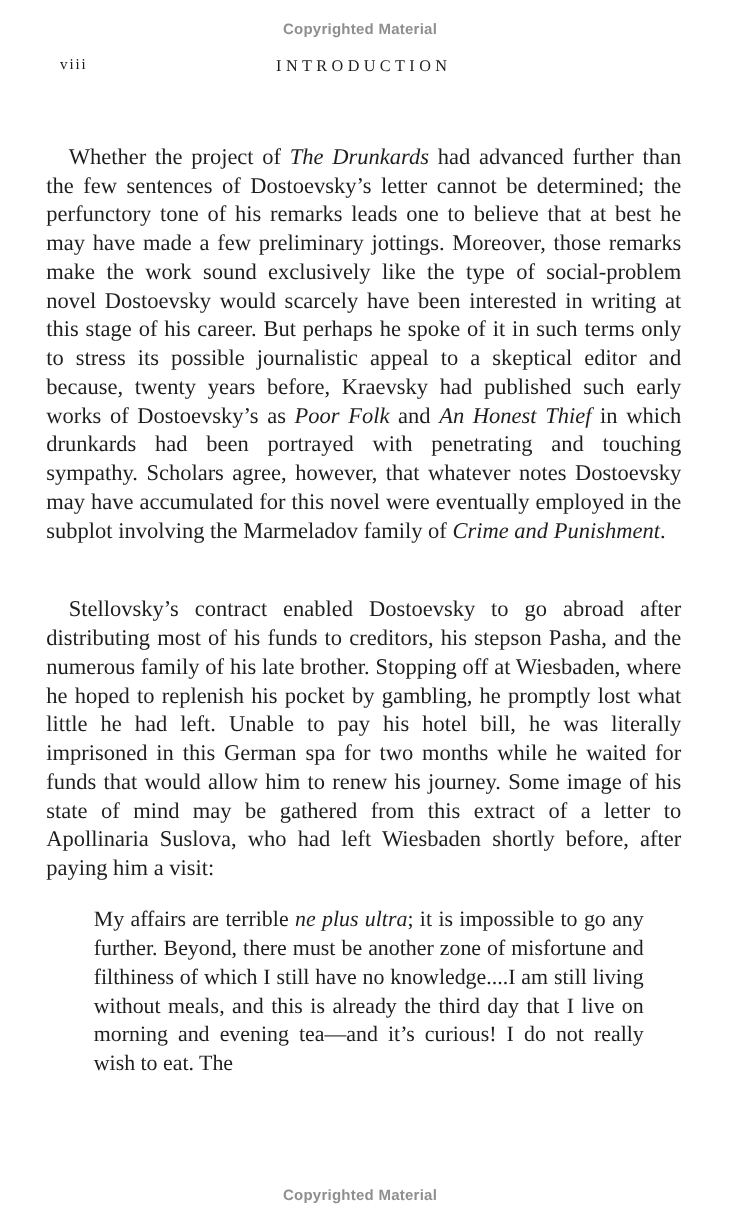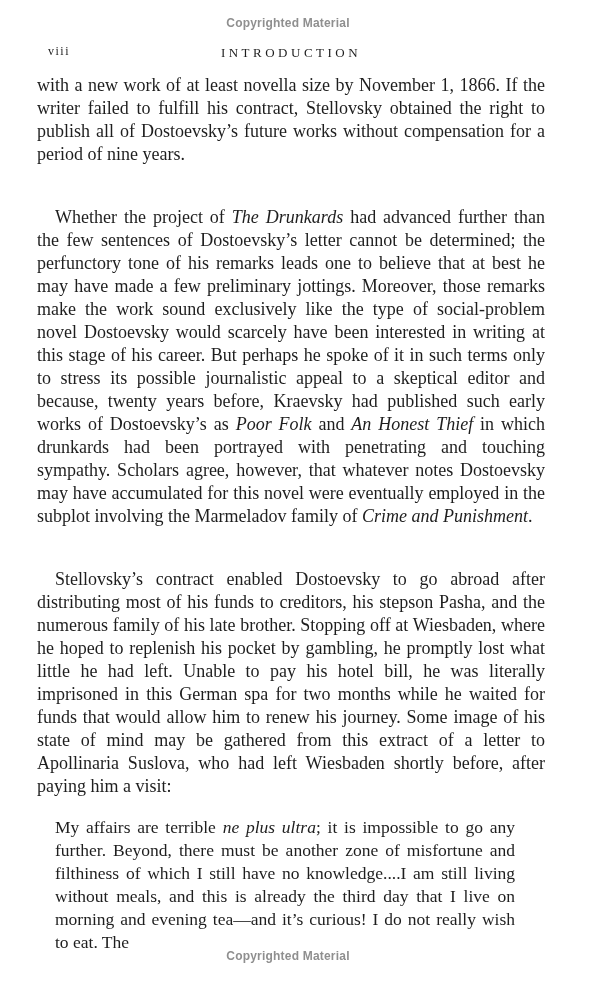--- a/index.html
+++ b/index.html
@@ -62,39 +62,38 @@
     width: 508px;
     font-size: 18px;
     line-height: 23px;
     text-align: justify;
     hyphens: auto;
     -webkit-hyphens: auto;
   }
   .page-body p.indent { text-indent: 18px; margin-top: 40px; }
   .page-body p.quote {
     margin-top: 18px;
-    margin-left: 18px;
+    margin-left: 38px;
     margin-right: 30px;
     font-size: 17.5px;
   }
 </style>
 </head>
 <body>
 
 <div class="page">
 
   <div class="copyright-banner top">Copyrighted Material</div>
 
   <div class="page-header">
     <span class="page-number">viii</span>
     <span class="running-title">INTRODUCTION</span>
   </div>
 
   <div class="page-body">
-      <p class="body"><span>with a new work of at least novella size by November 1, 1866. If the writer failed to fulfill his contract, Stellovsky obtained the right to publish all of Dostoevsky’s future works without compensation for a period of nine years.</span></p>
       <p class="body indent"><span>Whether the project of </span><i>The Drunkards</i><span> had advanced further than the few sentences of Dostoevsky’s letter cannot be determined; the perfunctory tone of his remarks leads one to believe that at best he may have made a few preliminary jottings. Moreover, those remarks make the work sound exclusively like the type of social-problem novel Dostoevsky would scarcely have been interested in writing at this stage of his career. But perhaps he spoke of it in such terms only to stress its possible journalistic appeal to a skeptical editor and because, twenty years before, Kraevsky had published such early works of Dostoevsky’s as </span><i>Poor Folk</i><span> and </span><i>An Honest Thief</i><span> in which drunkards had been portrayed with penetrating and touching sympathy. Scholars agree, however, that whatever notes Dostoevsky may have accumulated for this novel were eventually employed in the subplot involving the Marmeladov family of </span><i>Crime and Punishment</i><span>.</span></p>
       <p class="body indent"><span>Stellovsky’s contract enabled Dostoevsky to go abroad after distributing most of his funds to creditors, his stepson Pasha, and the numerous family of his late brother. Stopping off at Wiesbaden, where he hoped to replenish his pocket by gambling, he promptly lost what little he had left. Unable to pay his hotel bill, he was literally imprisoned in this German spa for two months while he waited for funds that would allow him to renew his journey. Some image of his state of mind may be gathered from this extract of a letter to Apollinaria Suslova, who had left Wiesbaden shortly before, after paying him a visit:</span></p>
       <p class="quote"><span>My affairs are terrible </span><i>ne plus ultra</i><span>; it is impossible to go any further. Beyond, there must be another zone of misfortune and filthiness of which I still have no knowledge....I am still living without meals, and this is already the third day that I live on morning and evening tea—and it’s curious! I do not really wish to eat. The</span></p>
     </div>
 
   <div class="copyright-banner bottom">Copyrighted Material</div>
 
 </div>
 
 </body></html>

